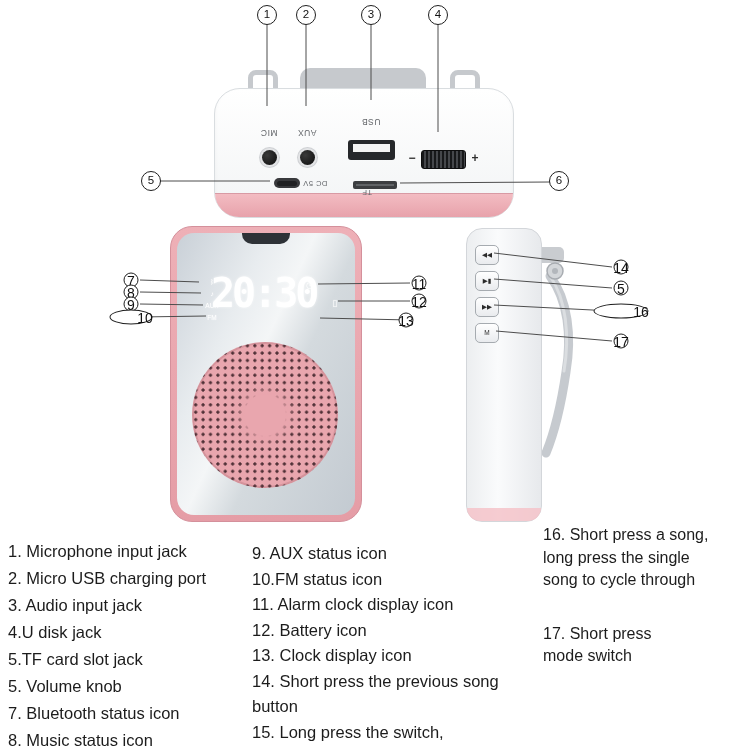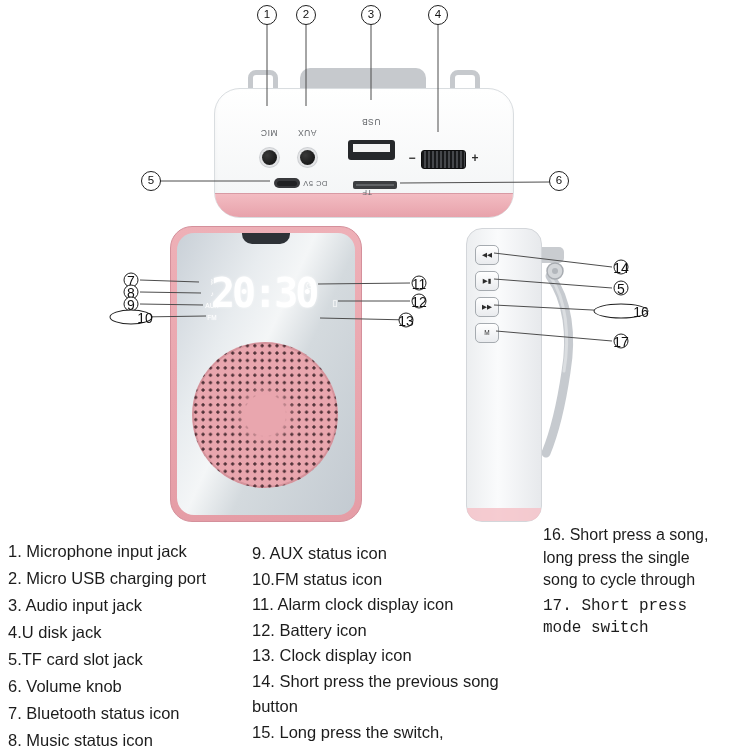--- a/index.html
+++ b/index.html
@@ -65,21 +65,21 @@
   .sbtn{position:absolute;left:8px;width:22px;height:18px;border:1px solid #a6abb0;border-radius:5px;
         background:linear-gradient(#ffffff,#e9ebee);display:flex;align-items:center;justify-content:center;
         font-size:6.5px;color:#2b2b2b;line-height:1;}
 
   
   .legend{list-style:none;margin:0;padding:0;font-size:16.5px;color:#1c1c1c;}
   .legend li{white-space:pre-line;}
   .col1{position:absolute;left:8px;top:538px;width:242px;line-height:27px;}
   .col2{position:absolute;left:252px;top:541px;width:296px;line-height:25.5px;}
   .col3{position:absolute;left:543px;top:524px;width:200px;line-height:22.5px;font-size:16px;}
-  .col3 li + li{margin-top:3px;font-family:Liberation Mono, monospace;}
+  .col3 li + li{margin-top:31px;}
 
   svg.lines{position:absolute;left:0;top:0;z-index:5;pointer-events:none;}
   svg.clipsvg{position:absolute;left:0;top:0;z-index:1;pointer-events:none;}
 </style>
 </head>
 <body>
 
 <div class="page">
 
   <div class="abs" style="left:248px;top:70px;width:20px;height:24px;border:5px solid #c6c9cd;border-radius:8px;z-index:1;"></div>
@@ -200,21 +200,21 @@
   <div class="callout co-sm" style="left:621px;top:288px;">5</div>
   <div class="callout co-sm" style="left:621px;top:311px;padding-left:40px;">16</div>
   <div class="callout co-sm" style="left:621px;top:341px;">17</div>
 
   <ul class="legend col1">
     <li>1. Microphone input jack</li>
     <li>2. Micro USB charging port</li>
     <li>3. Audio input jack</li>
     <li>4.U disk jack</li>
     <li>5.TF card slot jack</li>
-    <li>6. Volume knob</li>
+    <li>5. Volume knob</li>
     <li>7. Bluetooth status icon</li>
     <li>8. Music status icon</li>
   </ul>
 
   <ul class="legend col2">
     <li>9. AUX status icon</li>
     <li>10.FM status icon</li>
     <li>11. Alarm clock display icon</li>
     <li>12. Battery icon</li>
     <li>13. Clock display icon</li>

